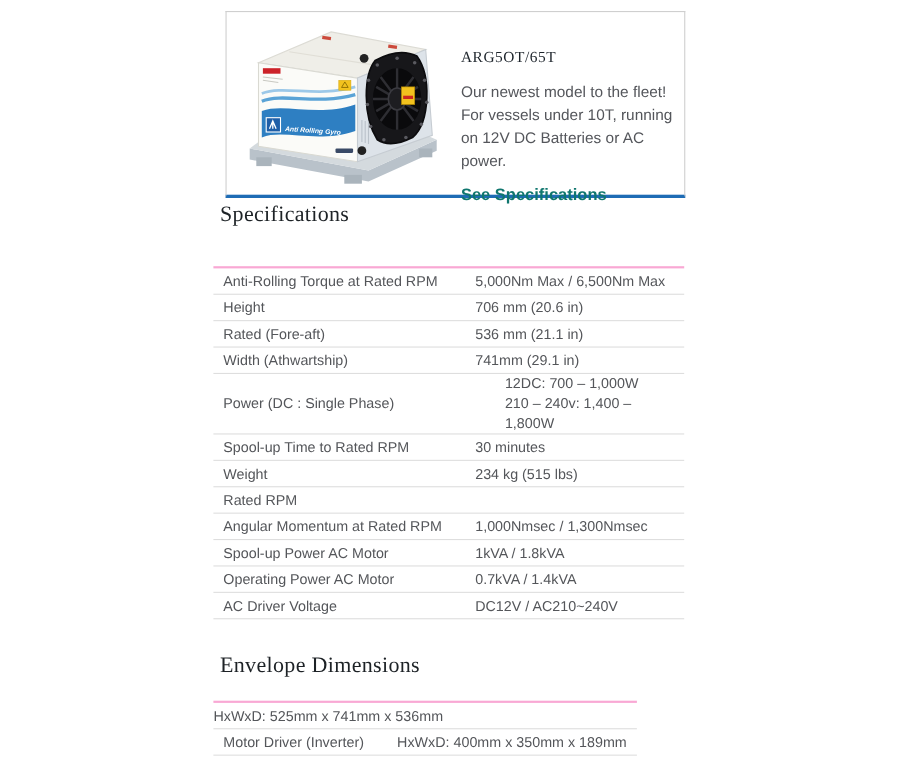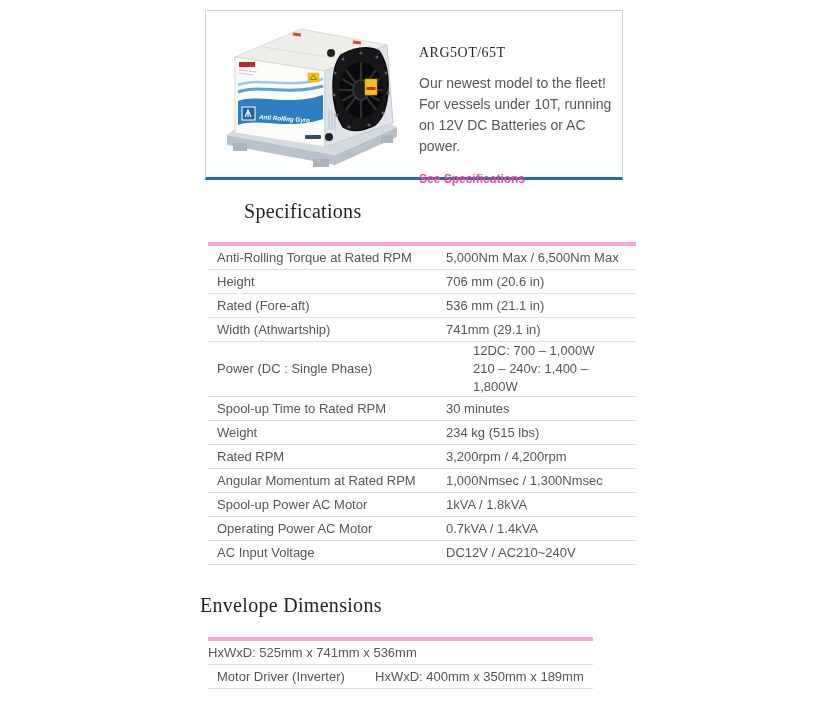--- a/index.html
+++ b/index.html
@@ -17,32 +17,32 @@
   .card-image svg{display:block;}
   .card-body{flex:1;padding:34px 10px 0 8px;}
   .card-title{
     font-family:Liberation Serif, serif;font-size:14px;letter-spacing:.5px;
     color:#1d242b;margin:0 0 12px 0;font-weight:500;
   }
   .card-desc{
     font-size:14px;line-height:21px;color:#54565b;margin:0 0 12px 0;width:196px;
   }
   .card-link{
-    font-size:12px;font-weight:bold;color:#ec4899;text-decoration:none;display:inline-block;
+    font-size:15px;font-weight:bold;color:#0f766e;text-decoration:none;display:inline-block;
   }
   
   .section-heading{
     position:absolute;left:200px;margin:0;font-family:"Liberation Serif", serif;
     font-weight:400;font-size:20px;color:#1d2226;letter-spacing:.3px;
   }
-  #spec-heading{top:200px;margin-left:44px;}
+  #spec-heading{top:184px;}
   #env-heading{top:594px;}
   
   .spec-table{
-    position:absolute;left:208px;border-top:4px solid #f9a8d4;box-sizing:border-box;
+    position:absolute;left:194px;border-top:2px solid #f9a8d4;box-sizing:border-box;
   }
   #spec-table{top:242px;width:428px;}
   #env-table{top:637px;width:385px;}
   .spec-row{
     display:flex;align-items:center;border-bottom:1px solid #dedede;
     min-height:24px;box-sizing:border-box;
   }
   .spec-row.tall{min-height:42px;gap:27px;}
   .spec-label,.spec-value{
     font-size:13px;color:#54565a;line-height:18px;
@@ -165,36 +165,35 @@
   <div class="spec-row">
     <div class="spec-label">Spool-up Time to Rated RPM</div>
     <div class="spec-value">30 minutes</div>
   </div>
   <div class="spec-row">
     <div class="spec-label">Weight</div>
     <div class="spec-value">234 kg (515 lbs)</div>
   </div>
   <div class="spec-row">
     <div class="spec-label">Rated RPM</div>
-    <div class="spec-value">3,200rpm / 4,200rpm</div>
   </div>
   <div class="spec-row">
     <div class="spec-label">Angular Momentum at Rated RPM</div>
     <div class="spec-value">1,000Nmsec / 1,300Nmsec</div>
   </div>
   <div class="spec-row">
     <div class="spec-label">Spool-up Power AC Motor</div>
     <div class="spec-value">1kVA / 1.8kVA</div>
   </div>
   <div class="spec-row">
     <div class="spec-label">Operating Power AC Motor</div>
     <div class="spec-value">0.7kVA / 1.4kVA</div>
   </div>
   <div class="spec-row">
-    <div class="spec-label">AC Input Voltage</div>
+    <div class="spec-label">AC Driver Voltage</div>
     <div class="spec-value">DC12V / AC210~240V</div>
   </div>
 </div>
 
 <h2 class="section-heading" id="env-heading">Envelope Dimensions</h2>
 
 <div class="spec-table" id="env-table">
   <div class="spec-row">
     <div class="spec-value">HxWxD: 525mm x 741mm x 536mm</div>
   </div>

